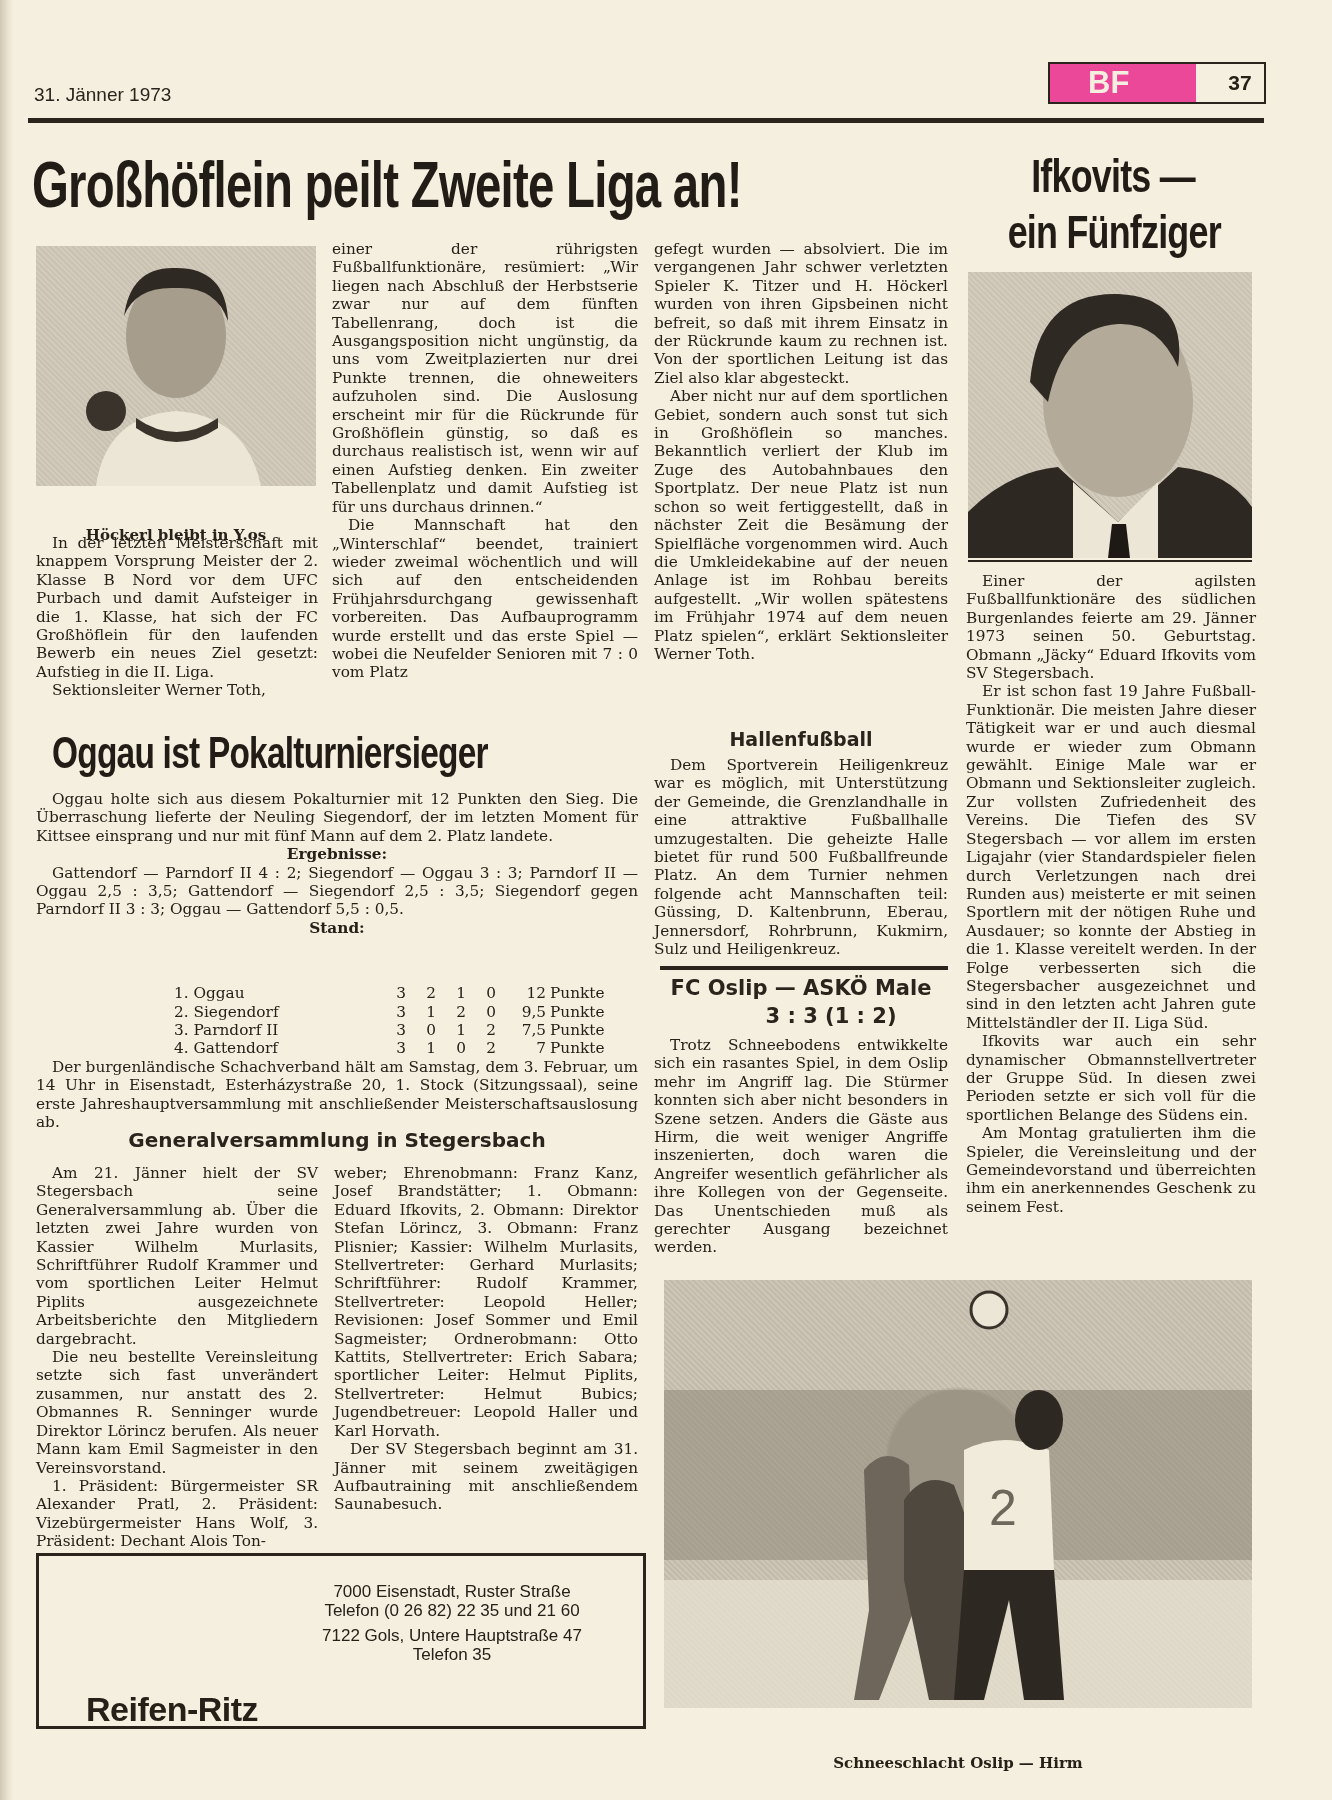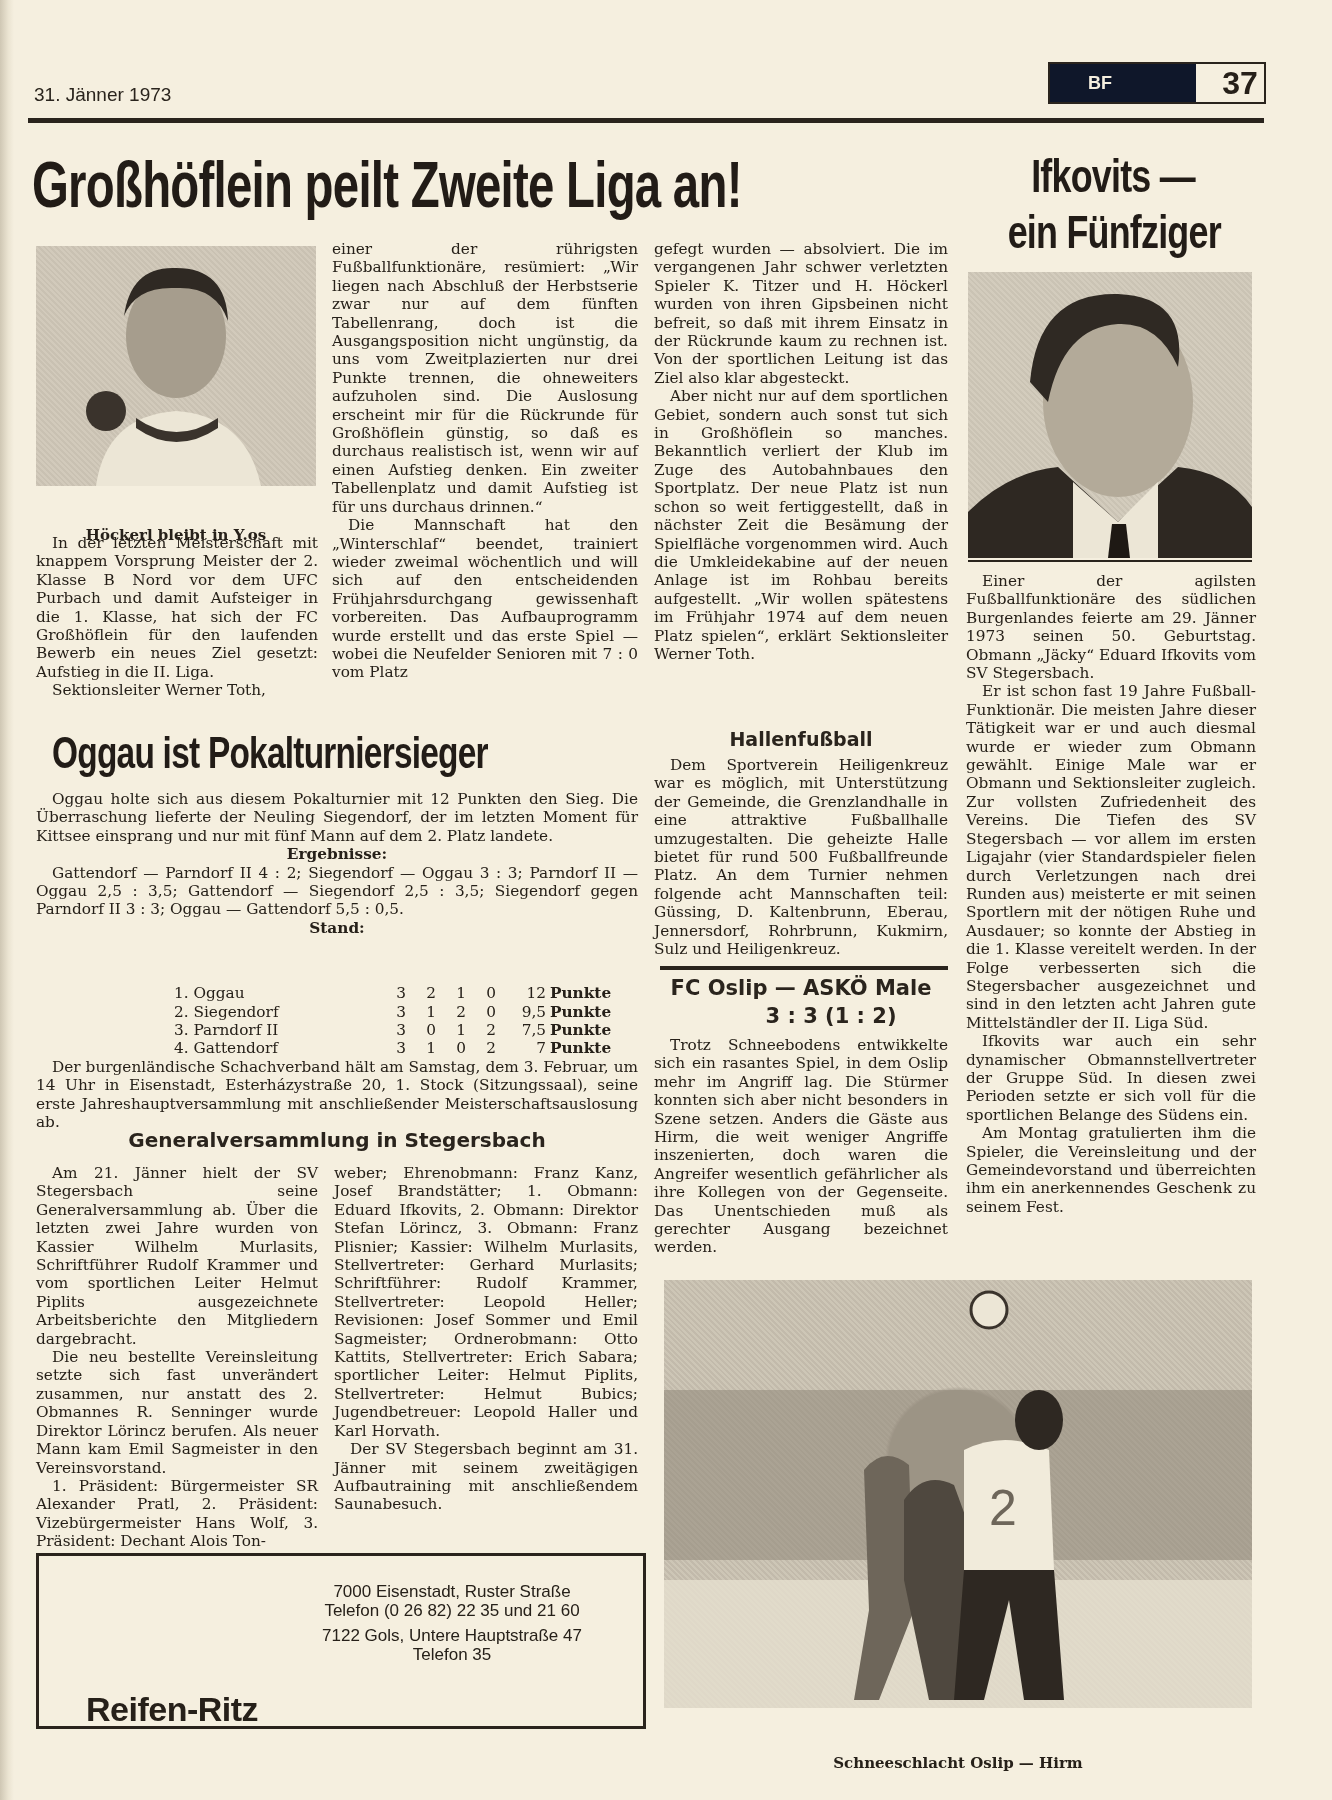--- a/index.html
+++ b/index.html
@@ -3,24 +3,24 @@
 <meta charset="utf-8">
 <style>
   html,body{margin:0;padding:0;}
   body{width:1332px;height:1800px;background:#f5efdf;position:relative;overflow:hidden;
        font-family:"DejaVu Serif","Liberation Serif",serif;color:#262019;}
   .edge{position:absolute;left:0;top:0;width:14px;height:1800px;
         background:linear-gradient(to right,#cfc7b4,#ebe4d2 60%,#f5efdf);}
   .abs{position:absolute;}
   .date{left:34px;top:84px;font-family:"Liberation Sans",sans-serif;font-size:19px;color:#2a241d;}
   .pagebox{left:1048px;top:62px;width:214px;height:38px;border:2px solid #2a241d;display:flex;}
-  .pagebox .bf{flex:0 0 146px;background:#0f172a;color:#f5efdf;font-family:"Liberation Sans",sans-serif;
-       font-weight:bold;font-size:18px;display:flex;align-items:center;padding-left:38px;box-sizing:border-box;}
+  .pagebox .bf{flex:0 0 146px;background:#ec4899;color:#f5efdf;font-family:"Liberation Sans",sans-serif;
+       font-weight:bold;font-size:31px;display:flex;align-items:center;padding-left:38px;box-sizing:border-box;}
   .pagebox .num{flex:1;display:flex;align-items:center;justify-content:center;font-family:"Liberation Sans",sans-serif;
-       font-weight:bold;font-size:32px;margin-left:20px;}
+       font-weight:bold;font-size:21px;margin-left:20px;}
   .toprule{left:28px;top:118px;width:1236px;height:5px;background:#2a241d;}
   .headline{font-family:"Liberation Sans",sans-serif;font-weight:bold;color:#221c17;white-space:nowrap;
             transform-origin:left top;letter-spacing:-1px;}
   .h1{left:32px;top:148px;font-size:64px;transform:scaleX(0.74);}
   .h1r{left:978px;top:148px;font-size:46px;line-height:56px;text-align:center;width:270px;
        transform:scaleX(0.78);transform-origin:center top;}
   .col{font-size:15.3px;line-height:18.4px;text-align:justify;hyphens:manual;}
   .col p{margin:0;text-indent:16px;}
   .col p.noind{text-indent:0;}
   .photo{background:
@@ -29,21 +29,21 @@
   .caption{font-weight:bold;font-size:15px;text-align:center;margin-top:32px;}
   .rule{background:#2a241d;height:4px;}
   .h2{left:52px;top:728px;font-size:44px;transform:scaleX(0.76);}
   .sub{font-family:"DejaVu Sans","Liberation Sans",sans-serif;font-weight:bold;color:#2a241d;}
   .center{text-align:center;}
   .stand{font-size:15.3px;line-height:18.4px;margin-top:47px;}
   .stand .row{display:flex;}
   .stand .team{width:212px;padding-left:138px;}
   .stand .n{width:30px;text-align:center;}
   .stand .pts{width:40px;text-align:right;}
-  .stand .lbl{padding-left:4px;font-weight:bold;}
+  .stand .lbl{padding-left:4px;}
   .adbox{left:36px;top:1553px;width:604px;height:170px;border:3px solid #2a241d;}
   .adname{left:86px;top:1690px;font-family:"Liberation Sans",sans-serif;font-weight:bold;font-size:34px;
           transform:scaleX(1.0);letter-spacing:-0.5px;}
   .adaddr{font-family:"Liberation Sans",sans-serif;font-size:17px;line-height:19px;text-align:center;}
 </style>
 </head>
 <body>
 
 <div class="edge"></div>
 

